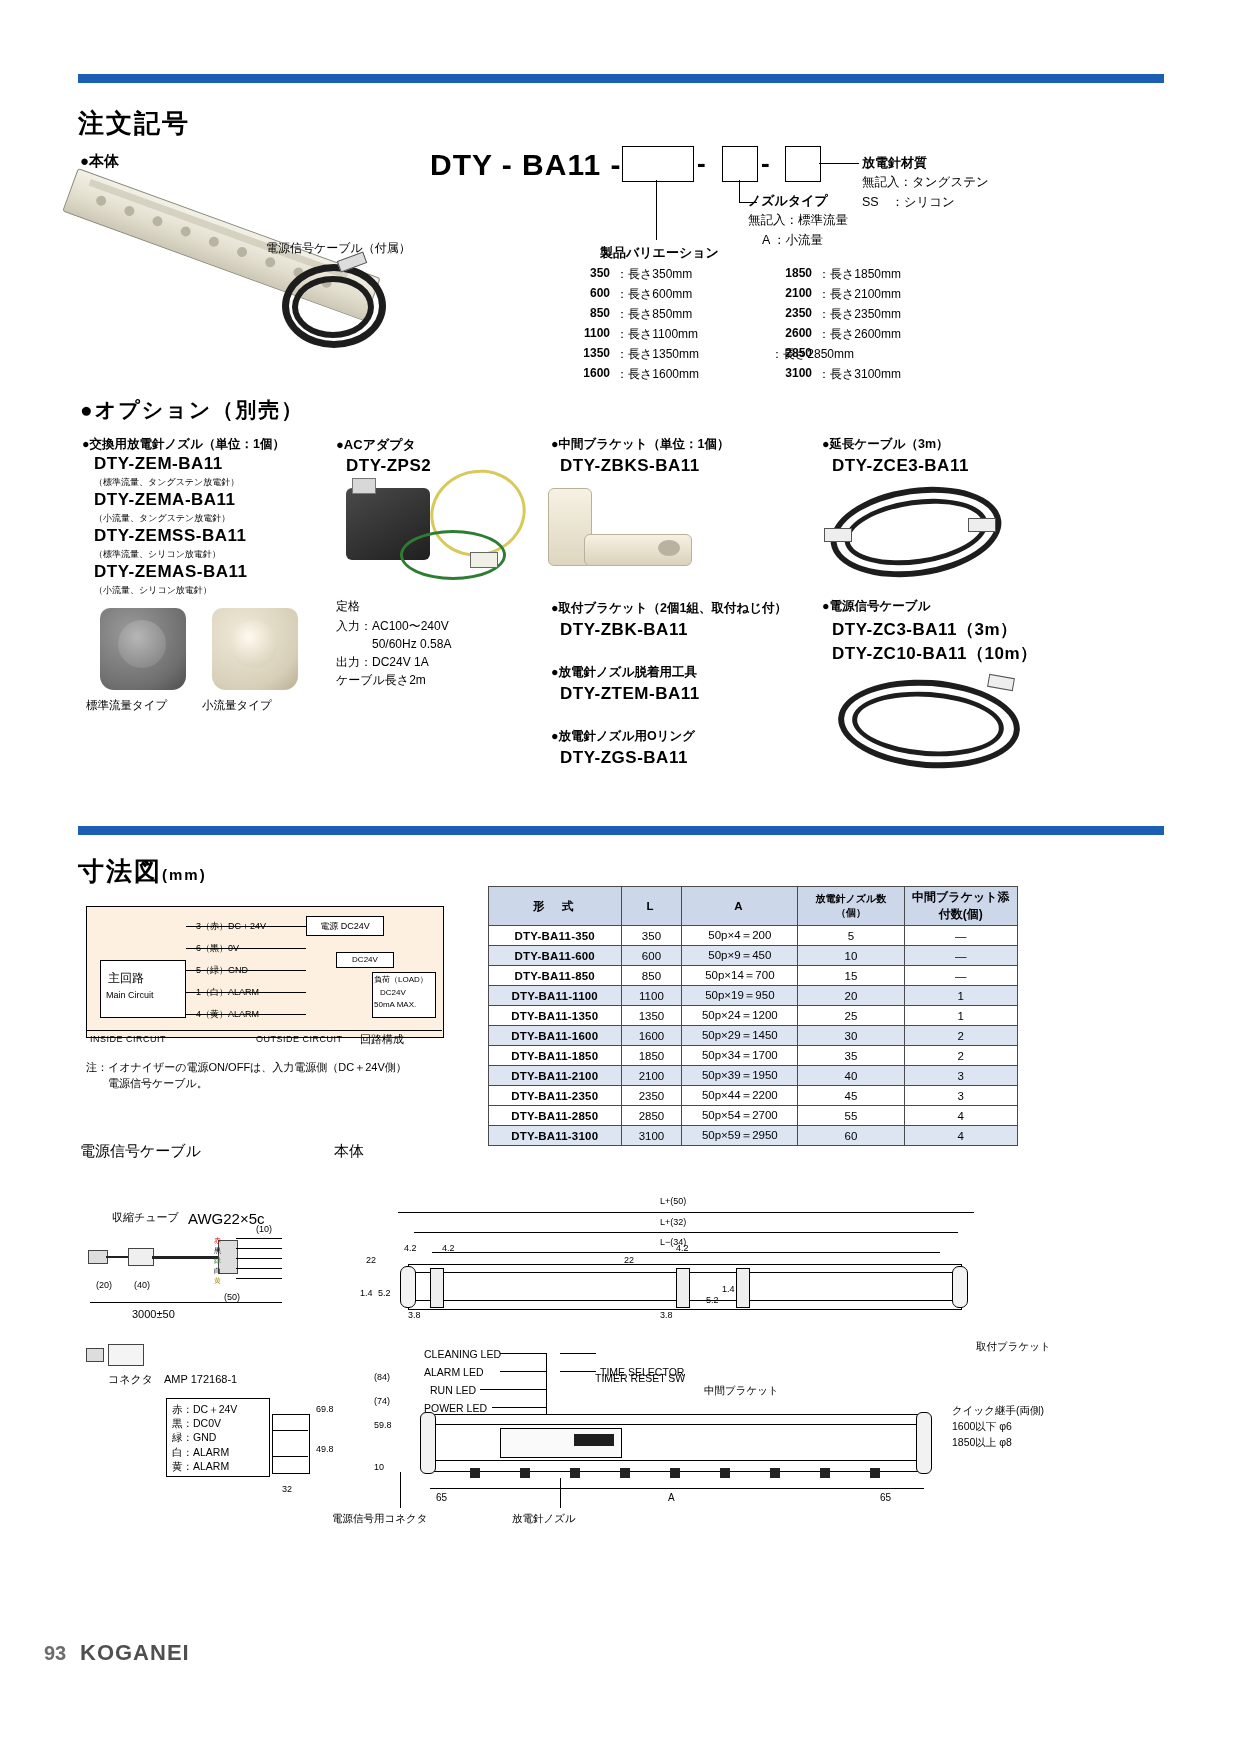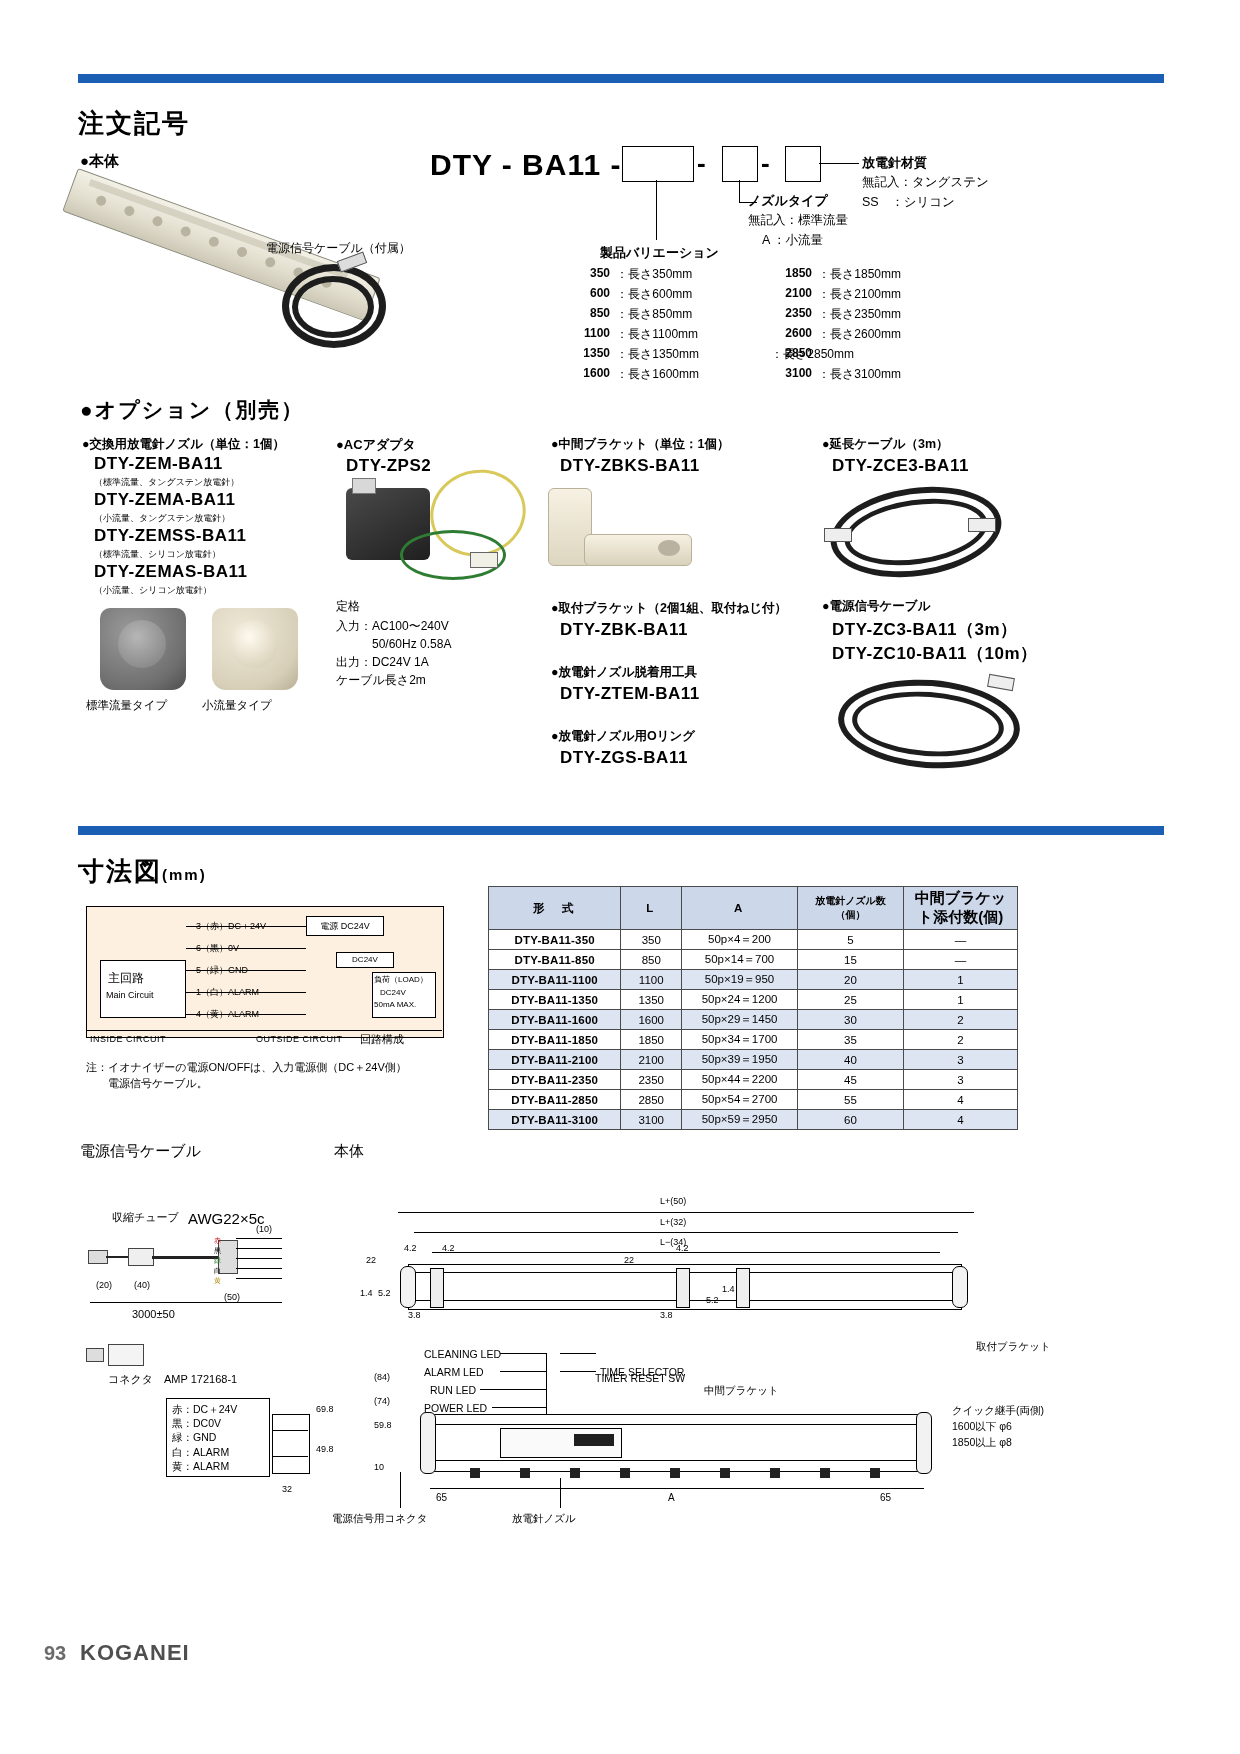--- a/index.html
+++ b/index.html
@@ -217,29 +217,36 @@
   <div class="lbl" style="left:86px;top:1060px;font-size:11px;">注：イオナイザーの電源ON/OFFは、入力電源側（DC＋24V側）</div>
   <div class="lbl" style="left:86px;top:1076px;font-size:11px;">　　電源信号ケーブル。</div>
 
   <table class="dim" style="left:488px;top:886px;width:530px;">
     <thead>
       <tr>
         <th style="width:138px;">形　式</th>
         <th style="width:56px;">L</th>
         <th style="width:118px;">A</th>
         <th style="width:108px;font-size:10px;letter-spacing:0;">放電針ノズル数（個）</th>
-        <th style="width:118px;font-size:15px;letter-spacing:0;">中間ブラケット添付数(個)</th>
+        <th style="width:118px;font-size:12px;letter-spacing:0;">中間ブラケット添付数(個)</th>
       </tr>
     </thead>
     <tbody>
       <tr>
         <td class="model">DTY-BA11-350</td>
         <td>350</td>
         <td>50p×4＝200</td>
         <td>5</td>
+        <td>—</td>
+      </tr>
+      <tr class="alt">
+        <td class="model">DTY-BA11-600</td>
+        <td>600</td>
+        <td>50p×9＝450</td>
+        <td>10</td>
         <td>—</td>
       </tr>
       <tr>
         <td class="model">DTY-BA11-850</td>
         <td>850</td>
         <td>50p×14＝700</td>
         <td>15</td>
         <td>—</td>
       </tr>
       <tr class="alt">

